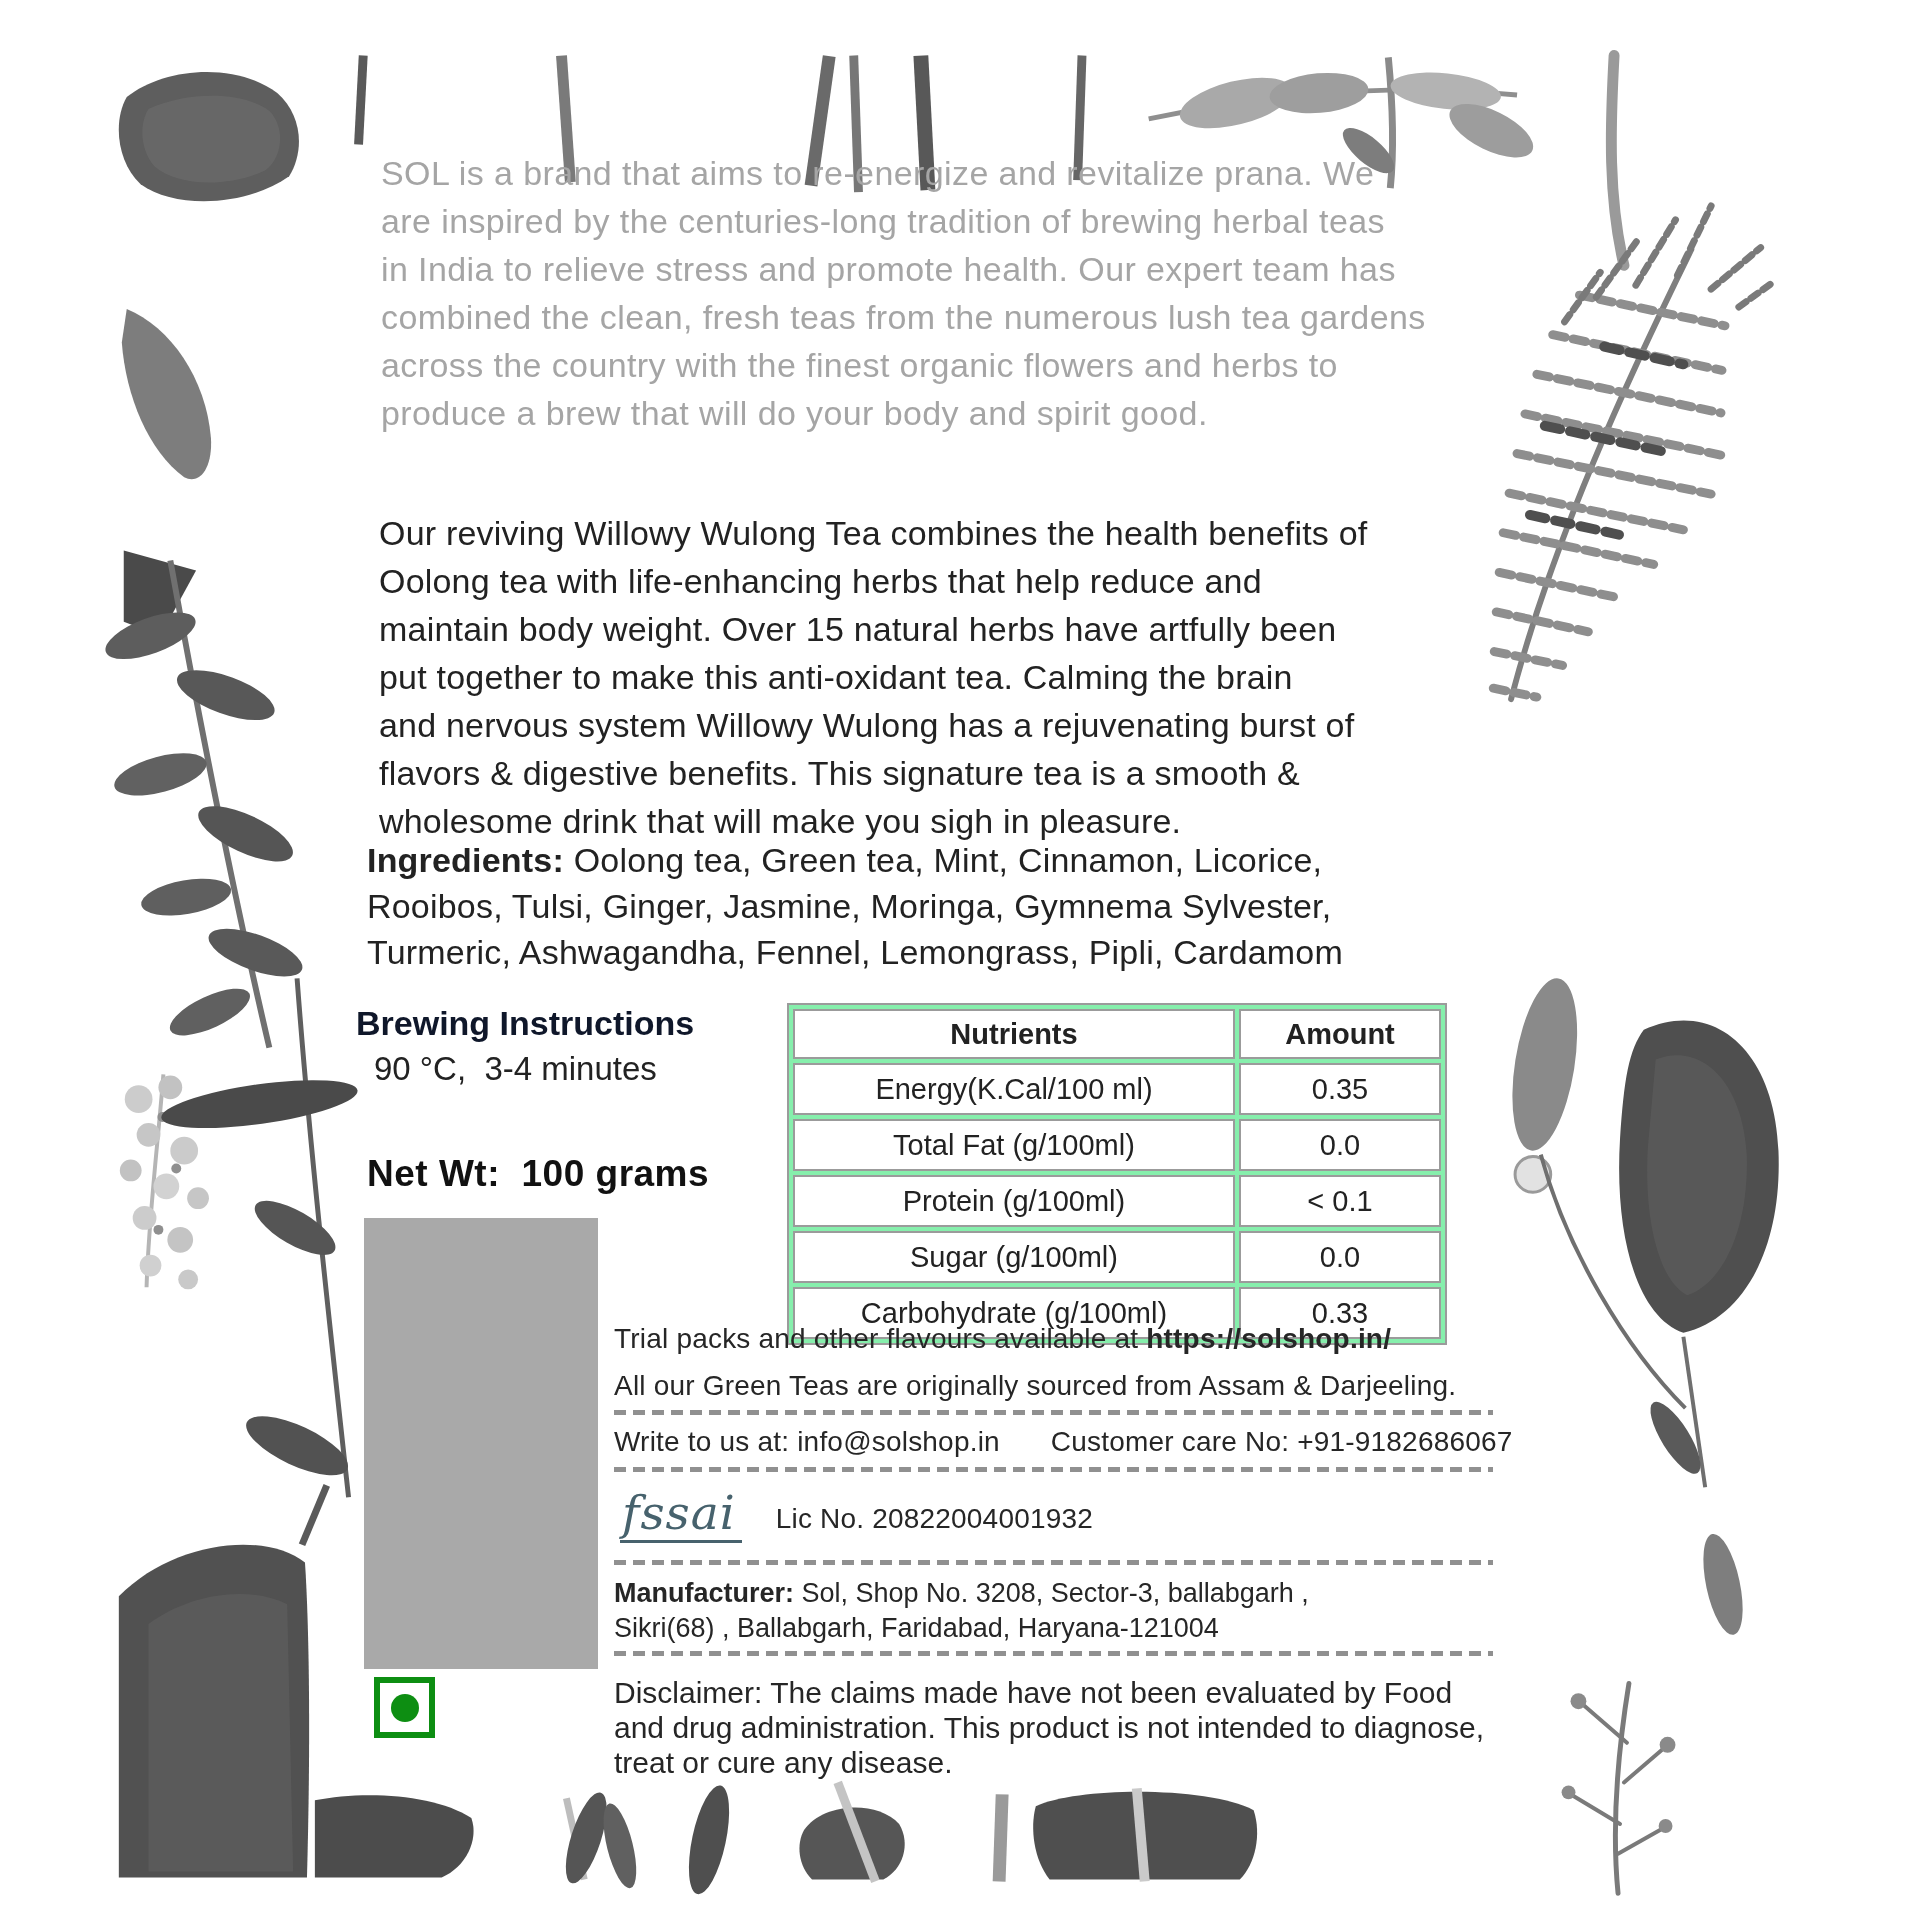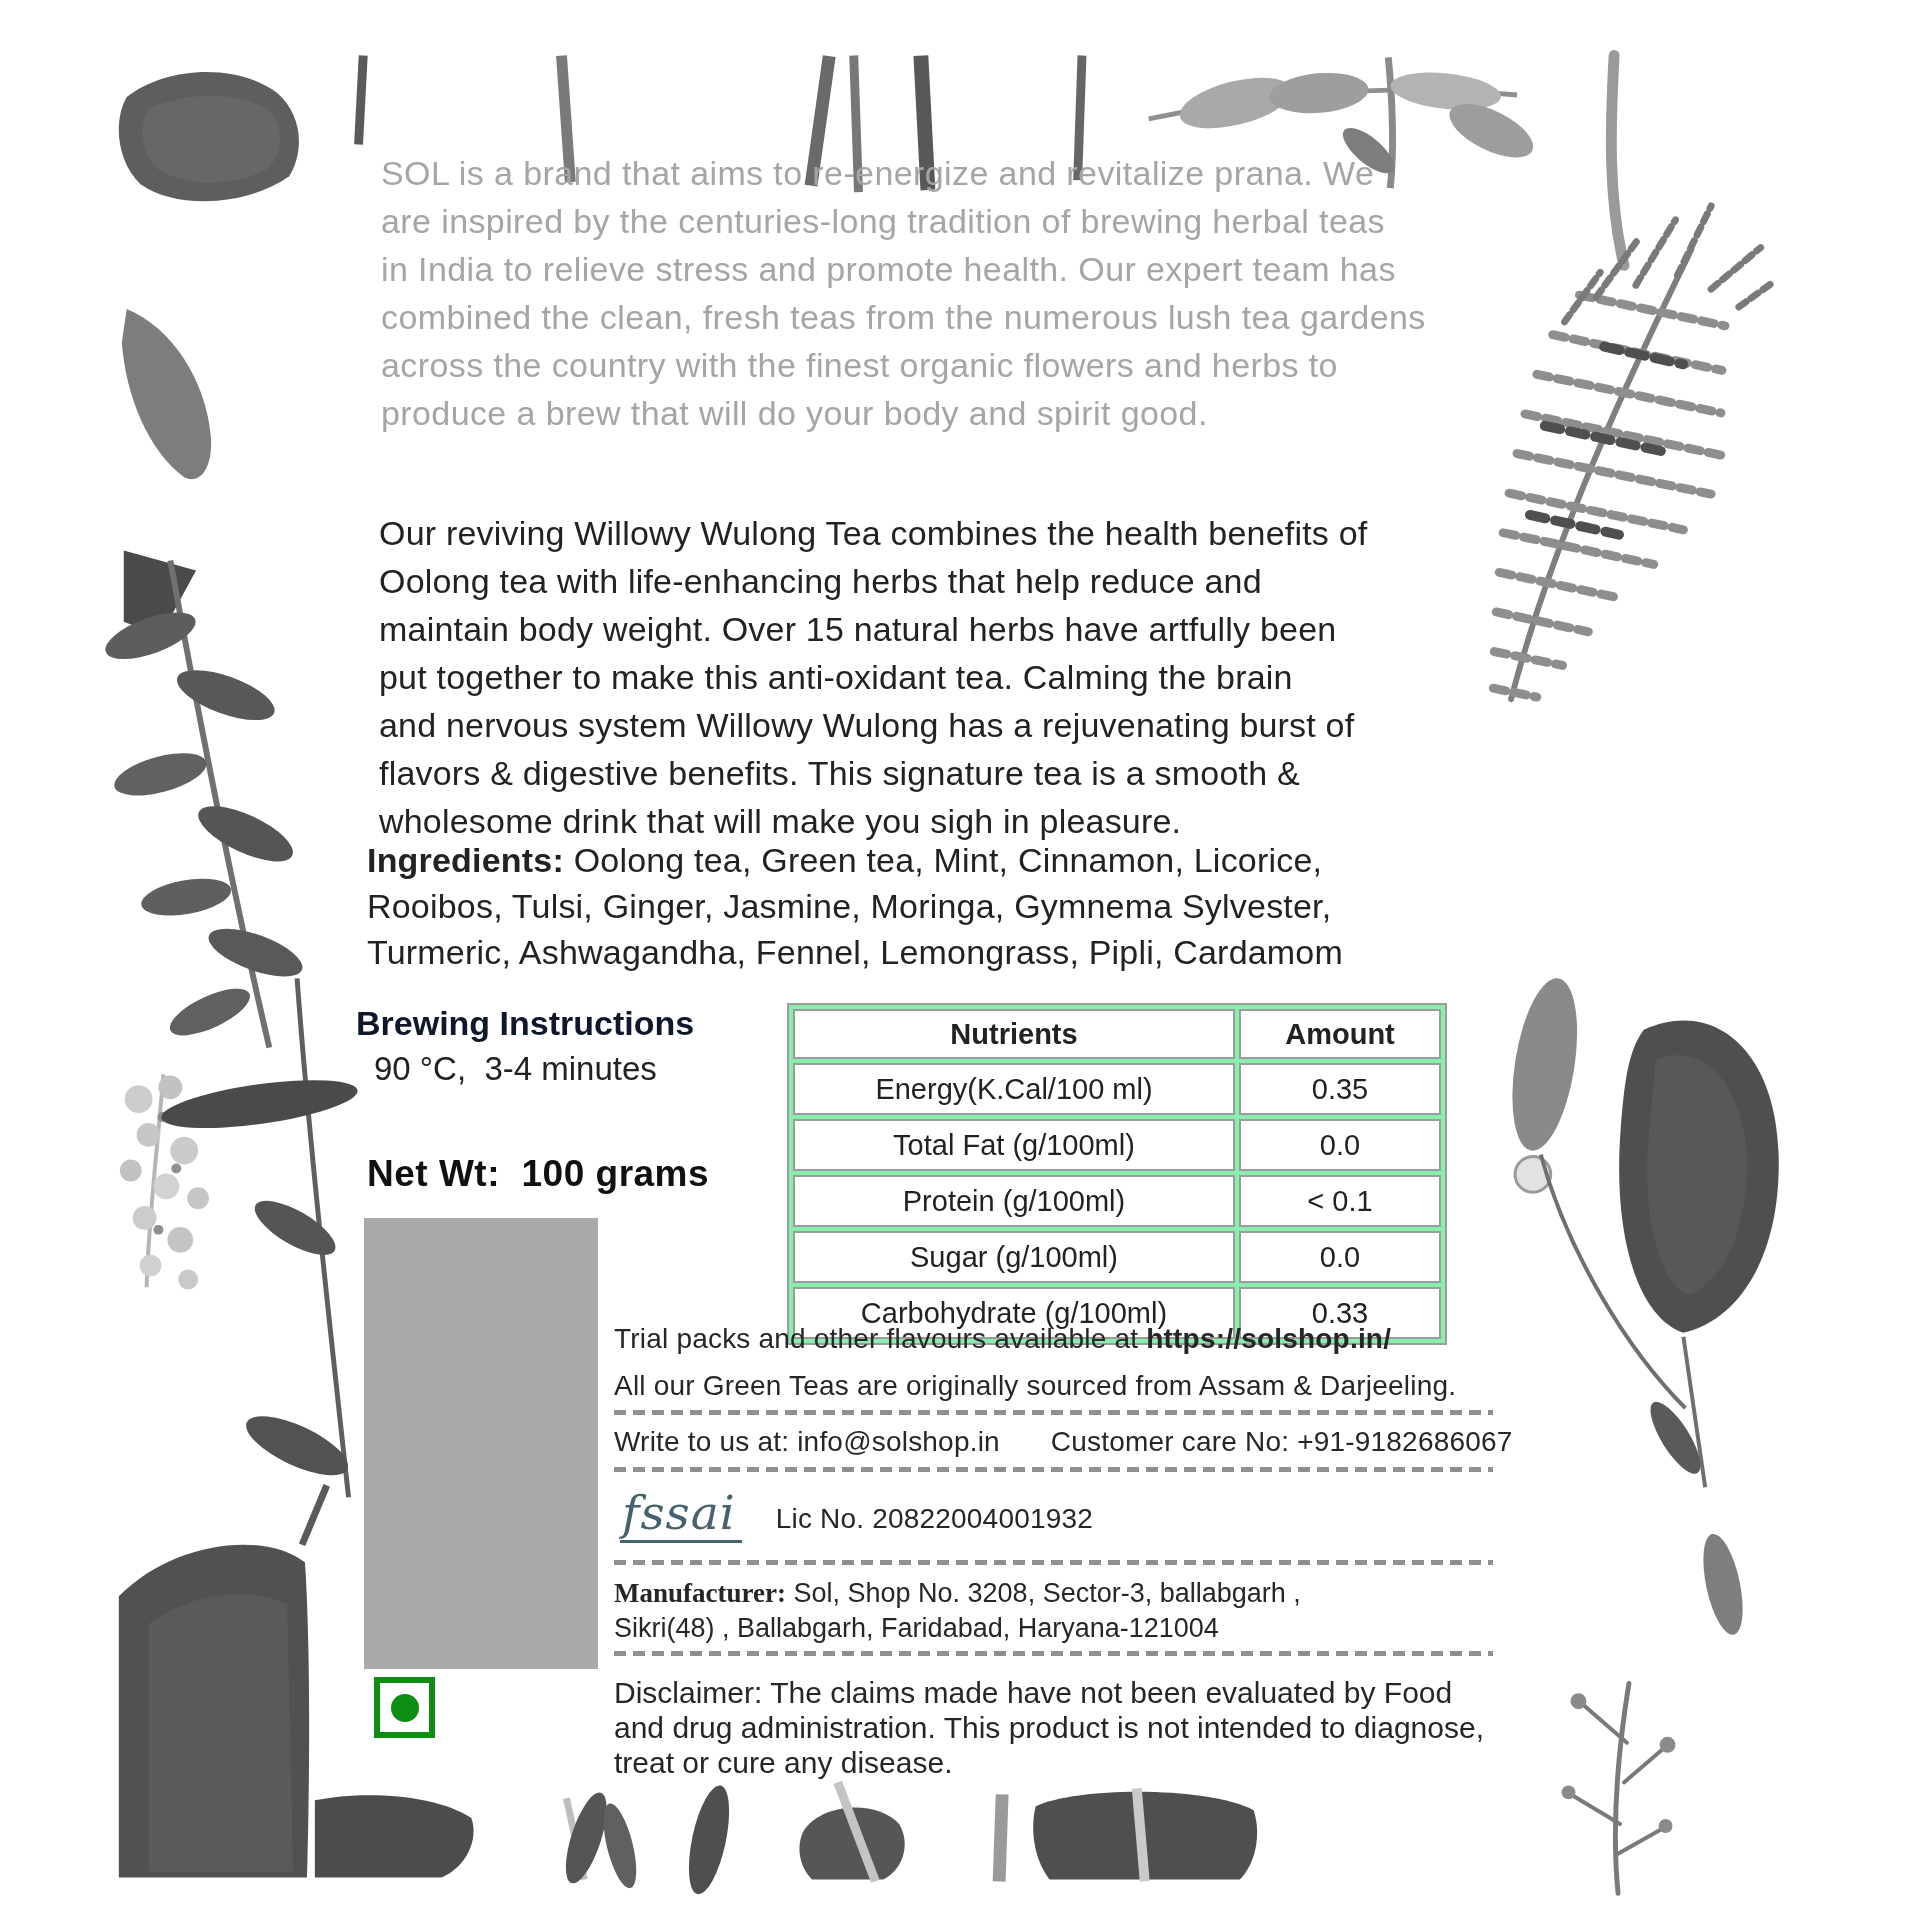--- a/index.html
+++ b/index.html
@@ -58,21 +58,21 @@
     background:repeating-linear-gradient(90deg,#909090 0 12px,transparent 12px 19px);
   }
   .dash1{top:1410px;} .dash2{top:1467px;} .dash3{top:1560px;} .dash4{top:1651px;}
   .fssai-row{left:620px;top:1487px;display:flex;align-items:flex-end;}
   .fssai-logo{
     font-family:"DejaVu Serif",serif;font-style:italic;font-size:47px;line-height:51px;
     color:#47626d;border-bottom:3px solid #47626d;padding:0 6px 2px 2px;letter-spacing:1px;
   }
   .fssai-lic{margin-left:34px;padding-bottom:8px;}
   .manufacturer{left:614px;top:1576px;width:891px;font-size:27px;line-height:35px;color:#262626;}
-  .manufacturer b{font-weight:bold;font-family:Liberation Serif, serif;}
+  .manufacturer b{font-weight:bold;}
   .disclaimer{left:614px;top:1667px;width:891px;font-size:30px;line-height:35px;color:#262626;margin-top:8px;}
   .decor{left:0;top:0;pointer-events:none;}
 </style>
 </head>
 <body>
 
 <svg class="abs decor" width="1927" height="1927" viewBox="0 0 1946 1946" xmlns="http://www.w3.org/2000/svg">
 
   <g>
     <path d="M128,98 C165,68 238,62 280,94 C305,116 308,152 292,178 C250,208 178,212 142,186 C118,164 114,122 128,98 Z" fill="#5e5e5e"></path>
@@ -288,20 +288,20 @@
 <div class="abs dash dash2"></div>
 
 <div class="abs fssai-row">
   <span class="fssai-logo">fssai</span>
   <span class="small fssai-lic">Lic No. 20822004001932</span>
 </div>
 
 <div class="abs dash dash3"></div>
 
 <div class="abs manufacturer pre"><b>Manufacturer:</b><span> Sol, Shop No. 3208, Sector-3, ballabgarh ,
-Sikri(48) , Ballabgarh, Faridabad, Haryana-121004</span></div>
+Sikri(68) , Ballabgarh, Faridabad, Haryana-121004</span></div>
 
 <div class="abs dash dash4"></div>
 
 <div class="abs disclaimer pre">Disclaimer: The claims made have not been evaluated by Food
 and drug administration. This product is not intended to diagnose,
 treat or cure any disease.</div>
 
 
 </body></html>

